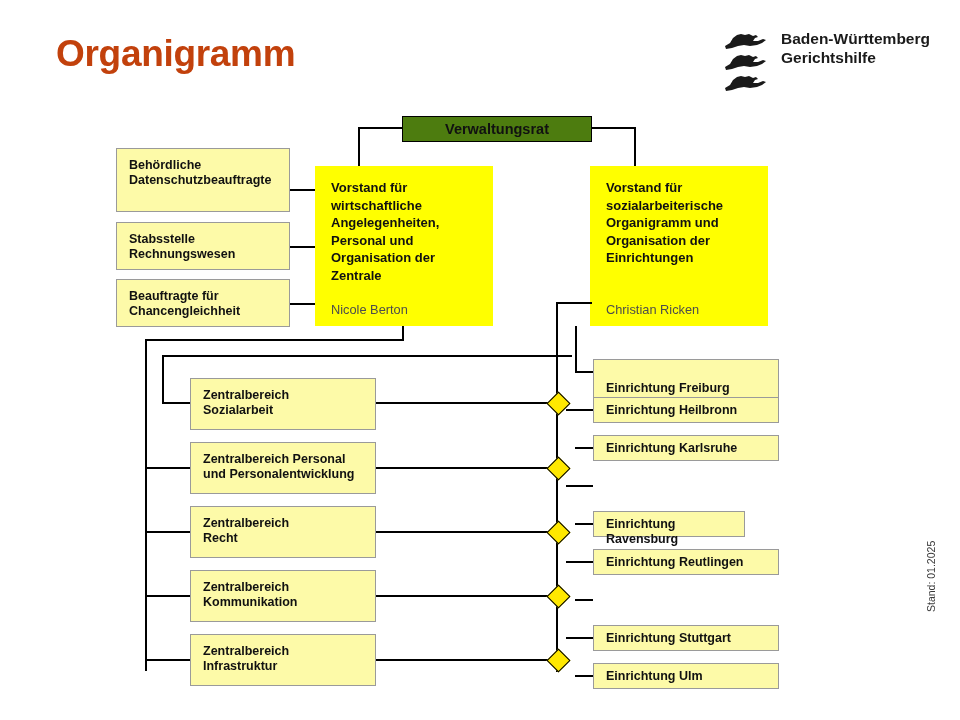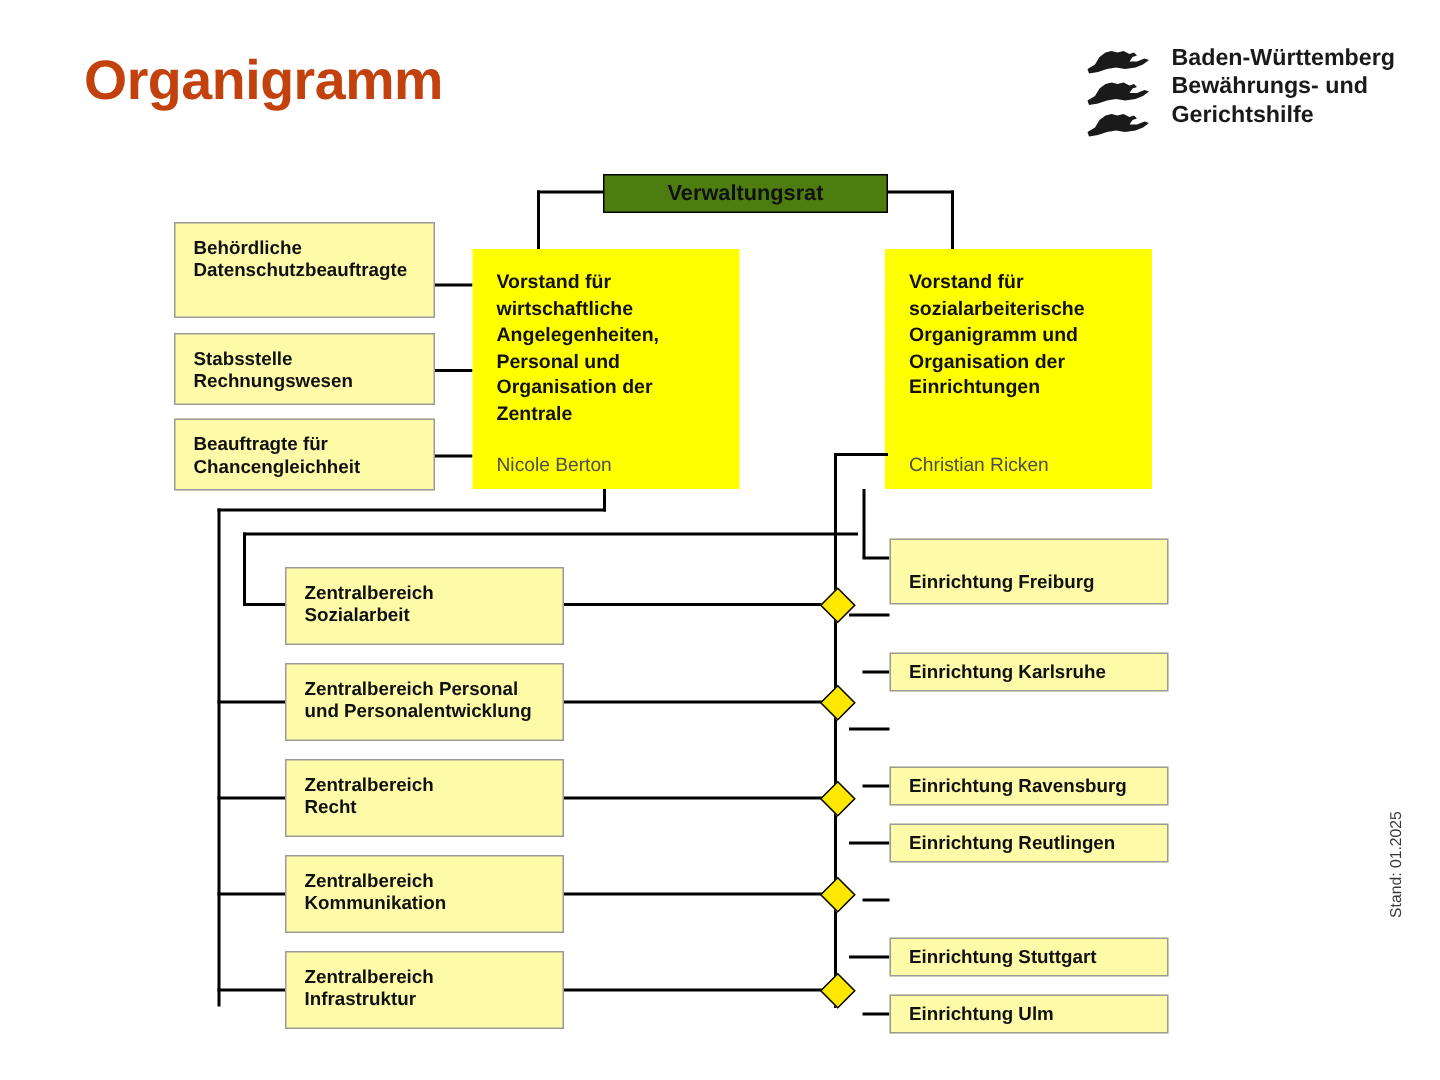--- a/index.html
+++ b/index.html
@@ -119,21 +119,20 @@
       </svg>
       <svg width="46" height="19" viewBox="0 0 46 19">
         <path fill="#1a1a1a" d="M3 14 L8 11 L11 6 L15 3 L19 2 L23 3 L27 2 L31 4 L34 3 L36 5 L33 6 L31 9 L36 9 L41 7 L44 8 L40 11 L35 13 L28 14 L22 13 L16 14 L10 16 L4 17 Z"></path>
       </svg>
       <svg width="46" height="19" viewBox="0 0 46 19">
         <path fill="#1a1a1a" d="M3 14 L8 11 L11 6 L15 3 L19 2 L23 3 L27 2 L31 4 L34 3 L36 5 L33 6 L31 9 L36 9 L41 7 L44 8 L40 11 L35 13 L28 14 L22 13 L16 14 L10 16 L4 17 Z"></path>
       </svg>
     </div>
     <div class="logo-text">
       <div>Baden-Württemberg</div>
-      <div>Bewährungs- und</div>
       <div>Gerichtshilfe</div>
     </div>
   </div>
 
   <div class="line vline" style="left:358px; top:127px; height:46px;"></div>
   <div class="line hline" style="left:358px; top:127px; width:44px;"></div>
   <div class="line hline" style="left:592px; top:127px; width:44px;"></div>
   <div class="line vline" style="left:634px; top:127px; height:46px;"></div>
 
   <div class="box box-gray" style="left:402px; top:116px; width:190px; height:26px;">
@@ -232,24 +231,27 @@
   <div class="line hline" style="left:566px; top:485px; width:27px;"></div>
   <div class="line hline" style="left:575px; top:523px; width:18px;"></div>
   <div class="line hline" style="left:566px; top:561px; width:27px;"></div>
   <div class="line hline" style="left:575px; top:599px; width:18px;"></div>
   <div class="line hline" style="left:566px; top:637px; width:27px;"></div>
   <div class="line hline" style="left:575px; top:675px; width:18px;"></div>
 
   <div class="box box-soft" style="left:593px; top:359px; width:186px; height:44px; padding-top:21px;">
     <div>Einrichtung Freiburg</div>
   </div>
+  <div class="box box-soft" style="left:593px; top:397px; width:186px; height:26px; padding-top:5px;">
+    <div>Einrichtung Heilbronn</div>
+  </div>
   <div class="box box-soft" style="left:593px; top:435px; width:186px; height:26px; padding-top:5px;">
     <div>Einrichtung Karlsruhe</div>
   </div>
-  <div class="box box-soft" style="left:593px; top:511px; width:186px; height:26px; padding-top:5px;">
+  <div class="box box-soft" style="left:593px; top:511px; width:152px; height:26px; padding-top:5px;">
     <div>Einrichtung Ravensburg</div>
   </div>
   <div class="box box-soft" style="left:593px; top:549px; width:186px; height:26px; padding-top:5px;">
     <div>Einrichtung Reutlingen</div>
   </div>
   <div class="box box-soft" style="left:593px; top:625px; width:186px; height:26px; padding-top:5px;">
     <div>Einrichtung Stuttgart</div>
   </div>
   <div class="box box-soft" style="left:593px; top:663px; width:186px; height:26px; padding-top:5px;">
     <div>Einrichtung Ulm</div>

